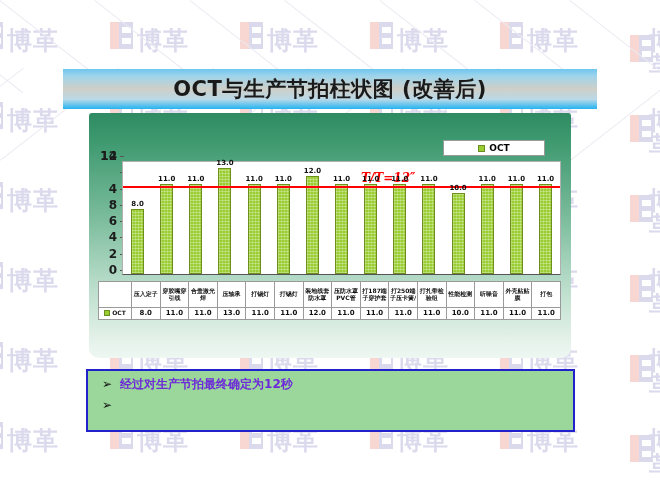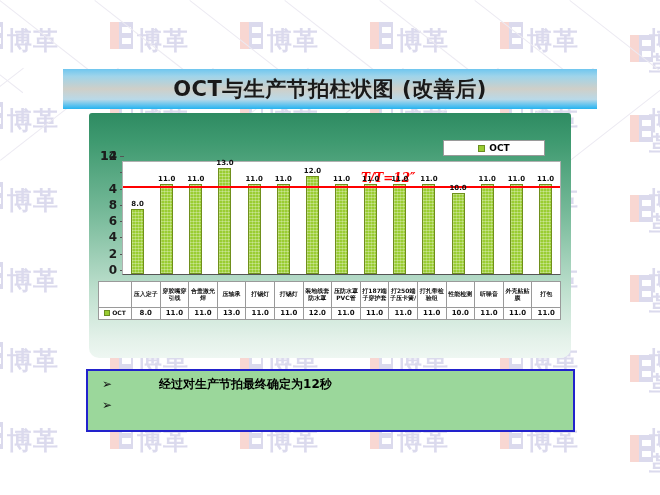--- a/index.html
+++ b/index.html
@@ -122,21 +122,21 @@
 
   
   .notes{
     position:absolute; left:86px; top:369px; width:489px; height:63px; z-index:2;
     background:#9bd79b; border:2px solid #2222cc;
     padding:7px 0 0 14px;
   }
   .note-line{ display:flex; align-items:flex-start; gap:8px; margin-bottom:7px; }
   .note-arrow{ font-family:"DejaVu Sans", sans-serif; font-size:12px; color:#111; line-height:1.1; }
   .note-text{
-    font-family:"DejaVu Sans", sans-serif; font-weight:bold; font-size:12px; color:#000000; line-height:1.15;margin-left:39px;
+    font-family:"DejaVu Sans", sans-serif; font-weight:bold; font-size:12px; color:#6d28d9; line-height:1.15;
   }
 </style>
 </head>
 <body>
 
 <div class="wm-layer" id="wmLayer">
     <div class="wm" style="left: -20px; top: 18px;">
       <span class="wm-mark">
         <i></i>
       </span>

